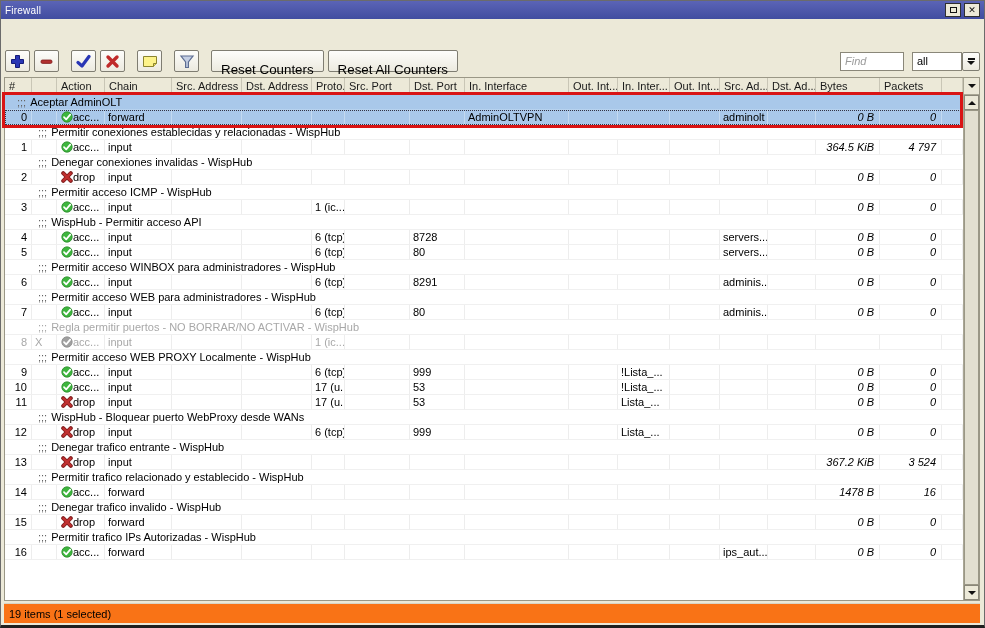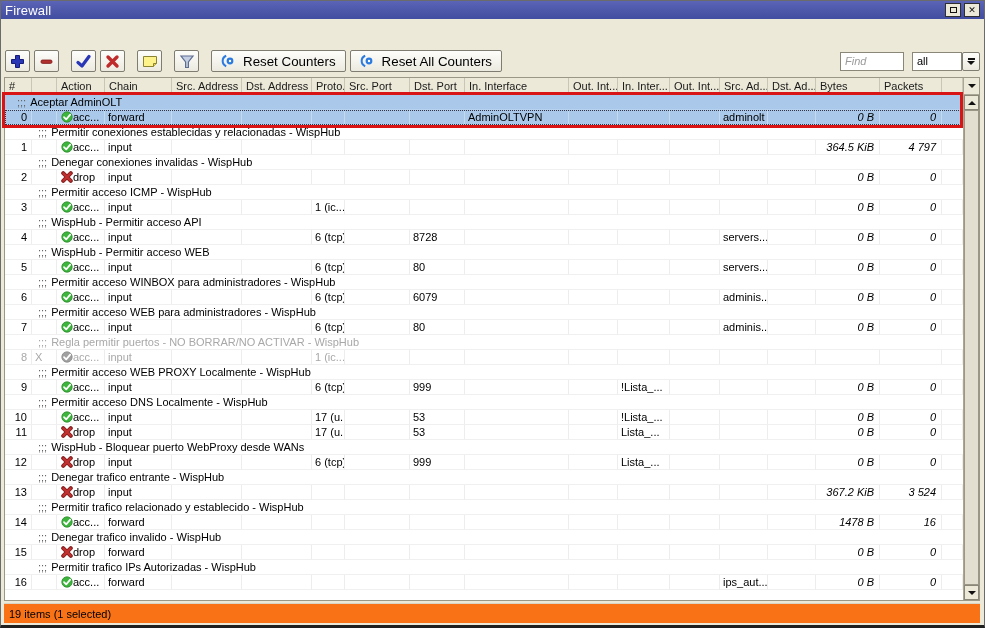--- a/index.html
+++ b/index.html
@@ -8,21 +8,21 @@
     position:relative; width:985px; height:628px; background:#ece9d8;
     border:1px solid #6b6b6b; border-bottom:3px solid #1f1f1f; overflow:hidden;
     font-size:11px; color:#000;
   }
   
   .titlebar{
     position:absolute; top:0; left:0; right:0; height:18px;
     background:linear-gradient(#5b64b6,#414da0);
     color:#fff; display:flex; align-items:center; padding:0 4px;
   }
-  .titlebar .title{ font-size:13px; letter-spacing:.2px; }
+  .titlebar .title{ font-size:10px; letter-spacing:.2px; }
   .winbtns{ margin-left:auto; display:flex; gap:3px; }
   .winbtn{
     width:16px; height:14px; background:#ece9d8; border:1px solid #2f2f2f;
     display:flex; align-items:center; justify-content:center; font-size:9px;
     color:#111; line-height:1; cursor:default;
   }
   .winbtn .sq{ width:7px; height:6px; border:1.5px solid #111; display:block; }
   
   .tabbar{
     position:absolute; top:21px; left:4px; right:4px; height:23px;
@@ -34,21 +34,21 @@
   }
   .tab.active{ height:23px; padding-top:5px; margin-bottom:-1px; border-bottom:1px solid #ece9d8; }
   
   .toolbar{
     position:absolute; top:47px; left:4px; right:4px; height:26px;
     display:flex; align-items:center; gap:4px;
   }
   .tbtn{
     height:22px; min-width:25px; padding:0 3px; background:linear-gradient(#fdfdfb,#eceadf);
     border:1px solid #7f7d72; border-radius:2px; display:flex; align-items:center;
-    justify-content:center; gap:8px; white-space:nowrap;
+    justify-content:center; gap:16px; white-space:nowrap;flex-direction:column;
   }
   .tbtn.text{ padding:0 9px; }
   .gap{ width:4px; }
   .findwrap{ margin-left:auto; display:flex; align-items:center; gap:8px; }
   .find{
     width:64px; height:19px; border:1px solid #8a8779; background:#fff;
     font-family:"Liberation Sans", sans-serif; font-size:11px; padding:0 4px;
   }
   .find::placeholder{ font-style:italic; color:#9a9a9a; }
   .combo{ width:50px; height:19px; border:1px solid #8a8779; background:#fff;
@@ -353,21 +353,20 @@
           <div class="cell"></div>
           <div class="cell"></div>
           <div class="cell"></div>
           <div class="cell"></div>
           <div class="cell">servers...</div>
           <div class="cell"></div>
           <div class="cell num">0 B</div>
           <div class="cell num">0</div>
           <div class="cell"></div>
         </div>
-        <div class="row comment"><span class="pre">;;;</span><span>WispHub - Permitir acceso WEB</span></div>
         <div class="row rule">
           <div class="cell rnum">5</div>
           <div class="cell"></div>
           <div class="cell action">
             <svg class="icon12" viewBox="0 0 12 12">
               <circle cx="6" cy="6" r="5.2" fill="#3db53d" stroke="#2a8a2a" stroke-width="0.8"></circle>
               <path d="M3 6.2 L5.2 8.4 L9.2 3.6" fill="none" stroke="#fff" stroke-width="1.7" stroke-linecap="round" stroke-linejoin="round"></path>
             </svg>
             <span>acc...</span>
           </div>
@@ -396,21 +395,21 @@
               <circle cx="6" cy="6" r="5.2" fill="#3db53d" stroke="#2a8a2a" stroke-width="0.8"></circle>
               <path d="M3 6.2 L5.2 8.4 L9.2 3.6" fill="none" stroke="#fff" stroke-width="1.7" stroke-linecap="round" stroke-linejoin="round"></path>
             </svg>
             <span>acc...</span>
           </div>
           <div class="cell">input</div>
           <div class="cell"></div>
           <div class="cell"></div>
           <div class="cell">6 (tcp)</div>
           <div class="cell"></div>
-          <div class="cell">6079</div>
+          <div class="cell">8291</div>
           <div class="cell"></div>
           <div class="cell"></div>
           <div class="cell"></div>
           <div class="cell"></div>
           <div class="cell">adminis...</div>
           <div class="cell"></div>
           <div class="cell num">0 B</div>
           <div class="cell num">0</div>
           <div class="cell"></div>
         </div>
@@ -488,21 +487,20 @@
           <div class="cell"></div>
           <div class="cell"></div>
           <div class="cell">!Lista_...</div>
           <div class="cell"></div>
           <div class="cell"></div>
           <div class="cell"></div>
           <div class="cell num">0 B</div>
           <div class="cell num">0</div>
           <div class="cell"></div>
         </div>
-        <div class="row comment"><span class="pre">;;;</span><span>Permitir acceso DNS Localmente - WispHub</span></div>
         <div class="row rule">
           <div class="cell rnum">10</div>
           <div class="cell"></div>
           <div class="cell action">
             <svg class="icon12" viewBox="0 0 12 12">
               <circle cx="6" cy="6" r="5.2" fill="#3db53d" stroke="#2a8a2a" stroke-width="0.8"></circle>
               <path d="M3 6.2 L5.2 8.4 L9.2 3.6" fill="none" stroke="#fff" stroke-width="1.7" stroke-linecap="round" stroke-linejoin="round"></path>
             </svg>
             <span>acc...</span>
           </div>

